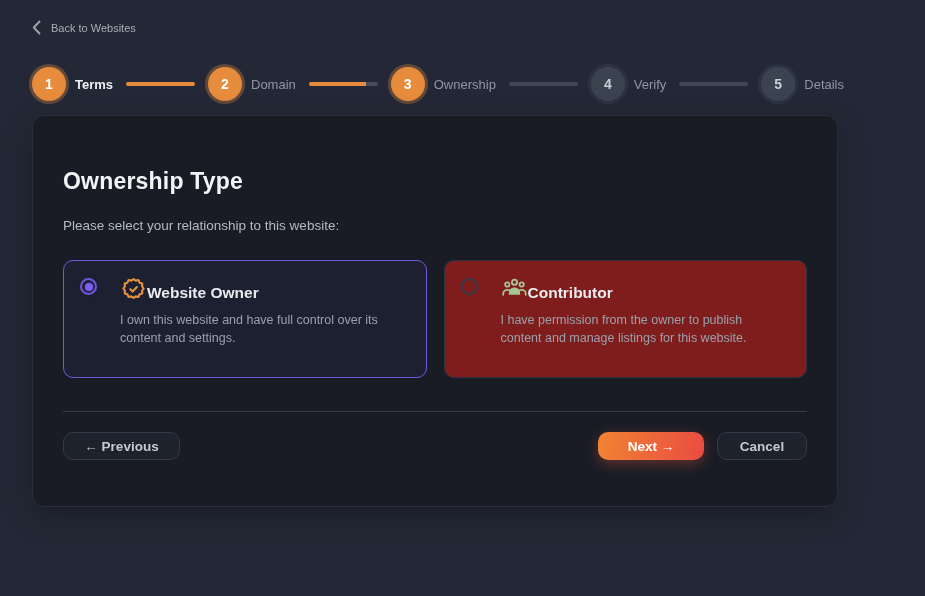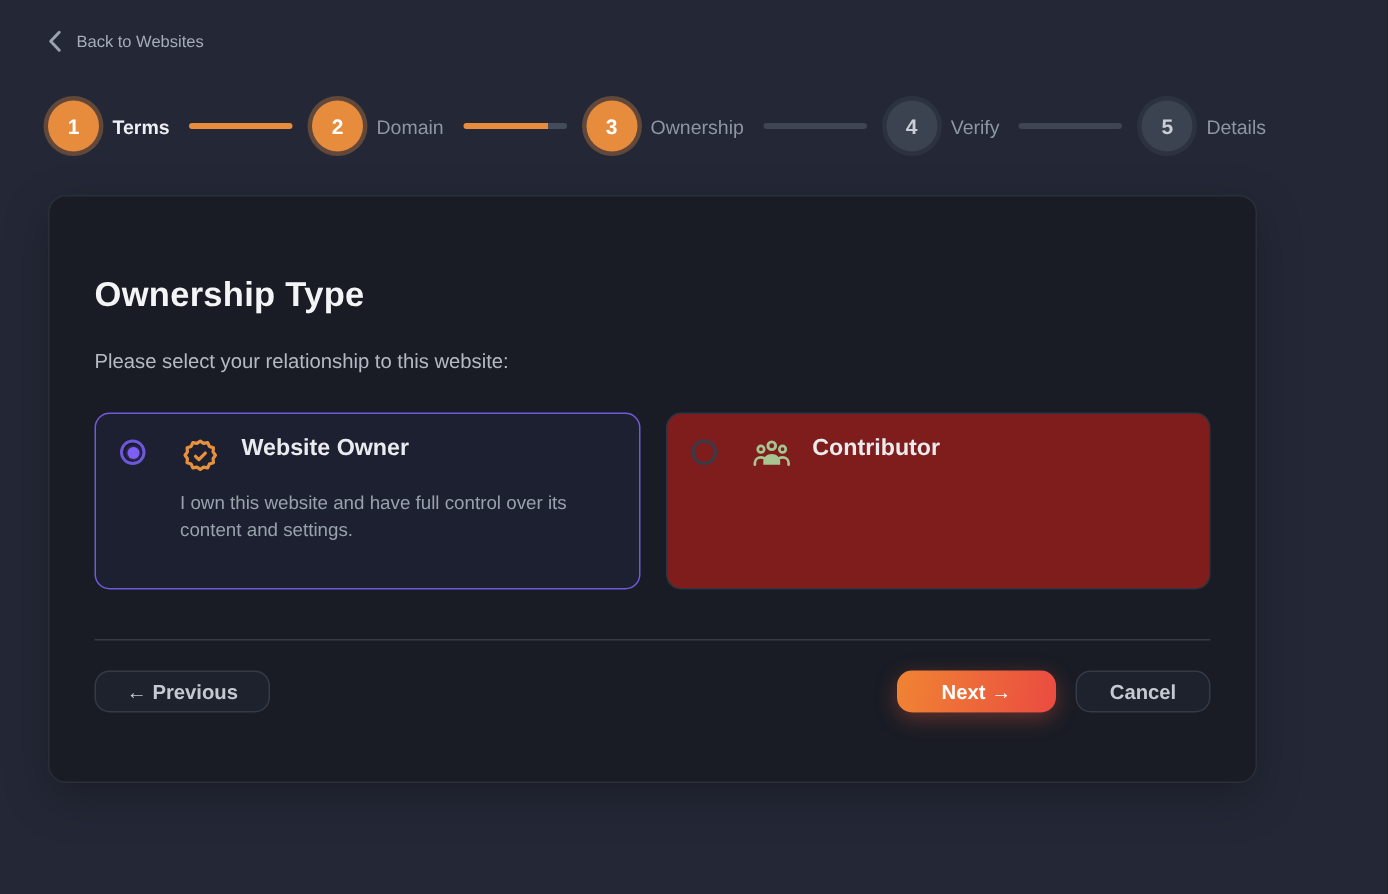--- a/index.html
+++ b/index.html
@@ -41,21 +41,21 @@
   }
   .step-label { font-size:13px; color:#8e96a3; white-space:nowrap; }
   .step-label.strong { color:#eef0f4; font-weight:700; }
   .connector { flex:1; height:4px; border-radius:2px; margin:0 13px; }
   .connector.c-orange { background:#e78b3d; }
   .connector.c-fade { background:linear-gradient(90deg,#e78b3d 82%,#454c59 82%); }
   .connector.c-gray { background:#3f4552; }
 
   
   .main-card {
-    position:absolute; left:32px; top:130px; width:806px; height:392px;
+    position:absolute; left:32px; top:115px; width:806px; height:392px;
     background:#191c25; border:1px solid #2a2f3a; border-radius:12px;
     padding:52px 30px 28px 30px;
     box-shadow:0 10px 30px rgba(0,0,0,0.25);
   }
   .card-title { font-size:23px; font-weight:700; color:#f3f4f6; letter-spacing:0.2px; }
   .card-subtitle { margin-top:23px; font-size:13.5px; color:#b4bac4; }
 
   
   .options { display:flex; gap:17px; margin-top:27px; }
   .option-card {
@@ -69,21 +69,21 @@
     width:17px; height:17px; border-radius:50%; margin-top:3px; flex:none;
     display:flex; align-items:center; justify-content:center; cursor:pointer;
   }
   .radio.checked { border:2px solid #6c59d8; background:#12131d; }
   .radio.checked::after {
     content:""; width:8px; height:8px; border-radius:50%;
     background:#7e5ff2; box-shadow:0 0 5px rgba(126,95,242,0.8);
   }
   .radio.unchecked { border:2px solid #363c48; background:transparent; }
   .opt-body { flex:1; min-width:0; }
-  .opt-head { display:flex; align-items:flex-start; gap:14px; }
+  .opt-head { display:flex; align-items:flex-end; gap:0; }
   .opt-head svg { display:block; flex:none; }
   .opt-title { font-size:15.5px; font-weight:700; color:#e9ebef; }
   .opt-desc {
     margin-top:9px; font-size:12.5px; line-height:1.45; color:#99a1ad;
     padding-right:8px;
   }
 
   
   .divider { margin-top:33px; border:0; border-top:1px solid #343a46; }
   .footer { margin-top:20px; display:flex; align-items:center; justify-content:space-between; }
@@ -175,20 +175,21 @@
             <svg width="27" height="27" viewBox="0 0 24 24" fill="none">
               <circle cx="12" cy="6.4" r="2.3" stroke="#a7c492" stroke-width="1.7"></circle>
               <circle cx="5.6" cy="8.4" r="1.9" stroke="#a7c492" stroke-width="1.6"></circle>
               <circle cx="18.4" cy="8.4" r="1.9" stroke="#a7c492" stroke-width="1.6"></circle>
               <path d="M2 17.6 v-1 c0-2 1.6-3.4 3.6-3.4 c0.8 0 1.5 0.2 2.1 0.6" stroke="#a7c492" stroke-width="1.6" stroke-linecap="round"></path>
               <path d="M22 17.6 v-1 c0-2 -1.6-3.4 -3.6-3.4 c-0.8 0-1.5 0.2-2.1 0.6" stroke="#a7c492" stroke-width="1.6" stroke-linecap="round"></path>
               <path d="M12 11.2 c-2.9 0-5 1.9-5 4.4 v2 h10 v-2 c0-2.5-2.1-4.4-5-4.4z" fill="#a7c492"></path>
             </svg>
             <span class="opt-title">Contributor</span>
           </div>
+          <p class="opt-desc">I have permission from the owner to publish content and manage listings for this website.</p>
         </div>
       </div>
     </div>
 
   </div>
 
   <hr class="divider">
 
   <div class="footer">
     <button class="btn btn-ghost btn-prev">← Previous</button>

